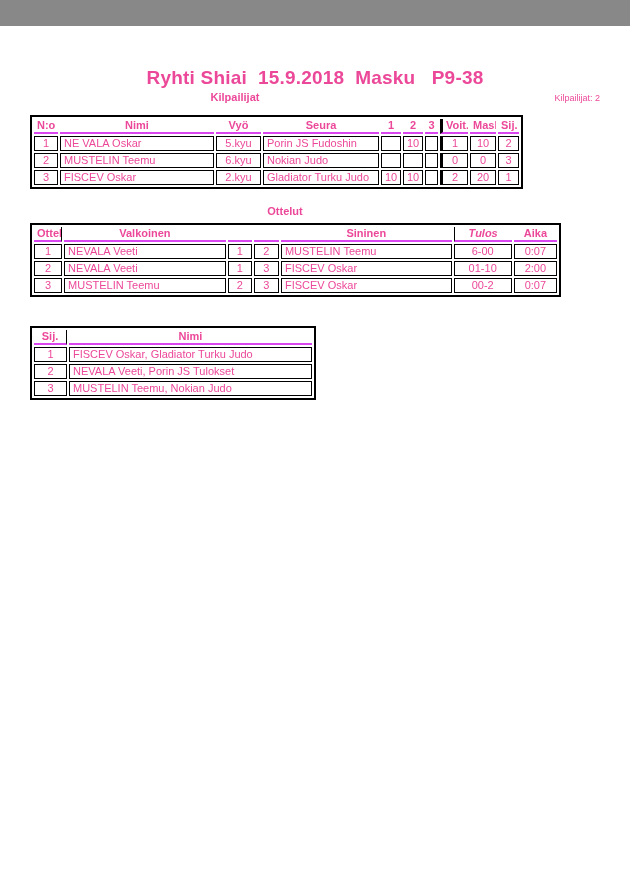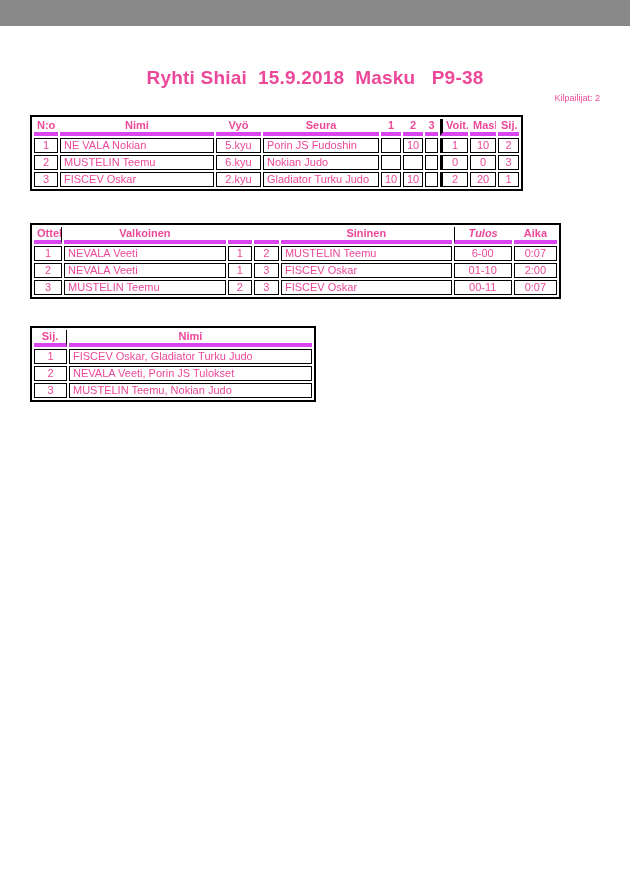--- a/index.html
+++ b/index.html
@@ -39,35 +39,36 @@
   th, td {
     height: 15px;
     line-height: 13px;
     padding: 0 3px;
     font-size: 11px;
     overflow: hidden;
     white-space: nowrap;
     text-align: center;
   }
   td { border: 1px solid #000; }
-  th { border: none; border-bottom: 4px solid #d946ef; font-weight: bold; }
+  th { border: none; border-bottom: 2px solid #d946ef; font-weight: bold; }
   .al { text-align: left; }
   .sep { border-left: 3px solid #000 !important; }
   .hdiv-r { border-right: 1px solid #000; }
   .hdiv-l { border-left: 1px solid #000; font-style: italic; }
   .t-kilpailijat { top: 89px;  left: 30px; width: 489px; }
   .t-ottelut     { top: 197px; left: 30px; width: 531px; }
   .t-tulokset    { top: 300px; left: 30px; width: 286px; }
 </style>
 </head>
 <body>
 
 <div class="page">
 
   <div class="doc-title">Ryhti Shiai  15.9.2018  Masku   P9-38</div>
+  <div class="sub-heading heading-kilpailijat">Kilpailijat</div>
   <div class="counter">Kilpailijat: 2</div>
 
   <table class="t-kilpailijat">
     <colgroup>
       <col style="width:24px">
         <col style="width:154px">
         <col style="width:45px">
         <col style="width:116px">
       <col style="width:20px">
         <col style="width:20px">
@@ -86,21 +87,21 @@
         <th>2</th>
         <th>3</th>
         <th class="sep">Voit.</th>
         <th>Masku.</th>
         <th>Sij.</th>
       </tr>
     </thead>
     <tbody>
       <tr>
         <td>1</td>
-        <td class="al">NE VALA Nokian</td>
+        <td class="al">NE VALA Oskar</td>
         <td>5.kyu</td>
         <td class="al">Porin JS Fudoshin</td>
         <td></td>
         <td>10</td>
         <td></td>
         <td class="sep">1</td>
         <td>10</td>
         <td>2</td>
       </tr>
       <tr>
@@ -123,20 +124,21 @@
         <td>10</td>
         <td>10</td>
         <td></td>
         <td class="sep">2</td>
         <td>20</td>
         <td>1</td>
       </tr>
     </tbody>
   </table>
 
+  <div class="sub-heading heading-ottelut">Ottelut</div>
 
   <table class="t-ottelut">
     <colgroup>
       <col style="width:28px">
         <col style="width:161px">
         <col style="width:24px">
         <col style="width:25px">
       <col style="width:170px">
         <col style="width:58px">
         <col style="width:43px">
@@ -170,21 +172,21 @@
         <td class="al">FISCEV Oskar</td>
         <td>01-10</td>
         <td>2:00</td>
       </tr>
       <tr>
         <td>3</td>
         <td class="al">MUSTELIN Teemu</td>
         <td>2</td>
         <td>3</td>
         <td class="al">FISCEV Oskar</td>
-        <td>00-11</td>
+        <td>00-2</td>
         <td>0:07</td>
       </tr>
     </tbody>
   </table>
 
 
   <table class="t-tulokset">
     <colgroup>
       <col style="width:33px">
         <col style="width:243px">

